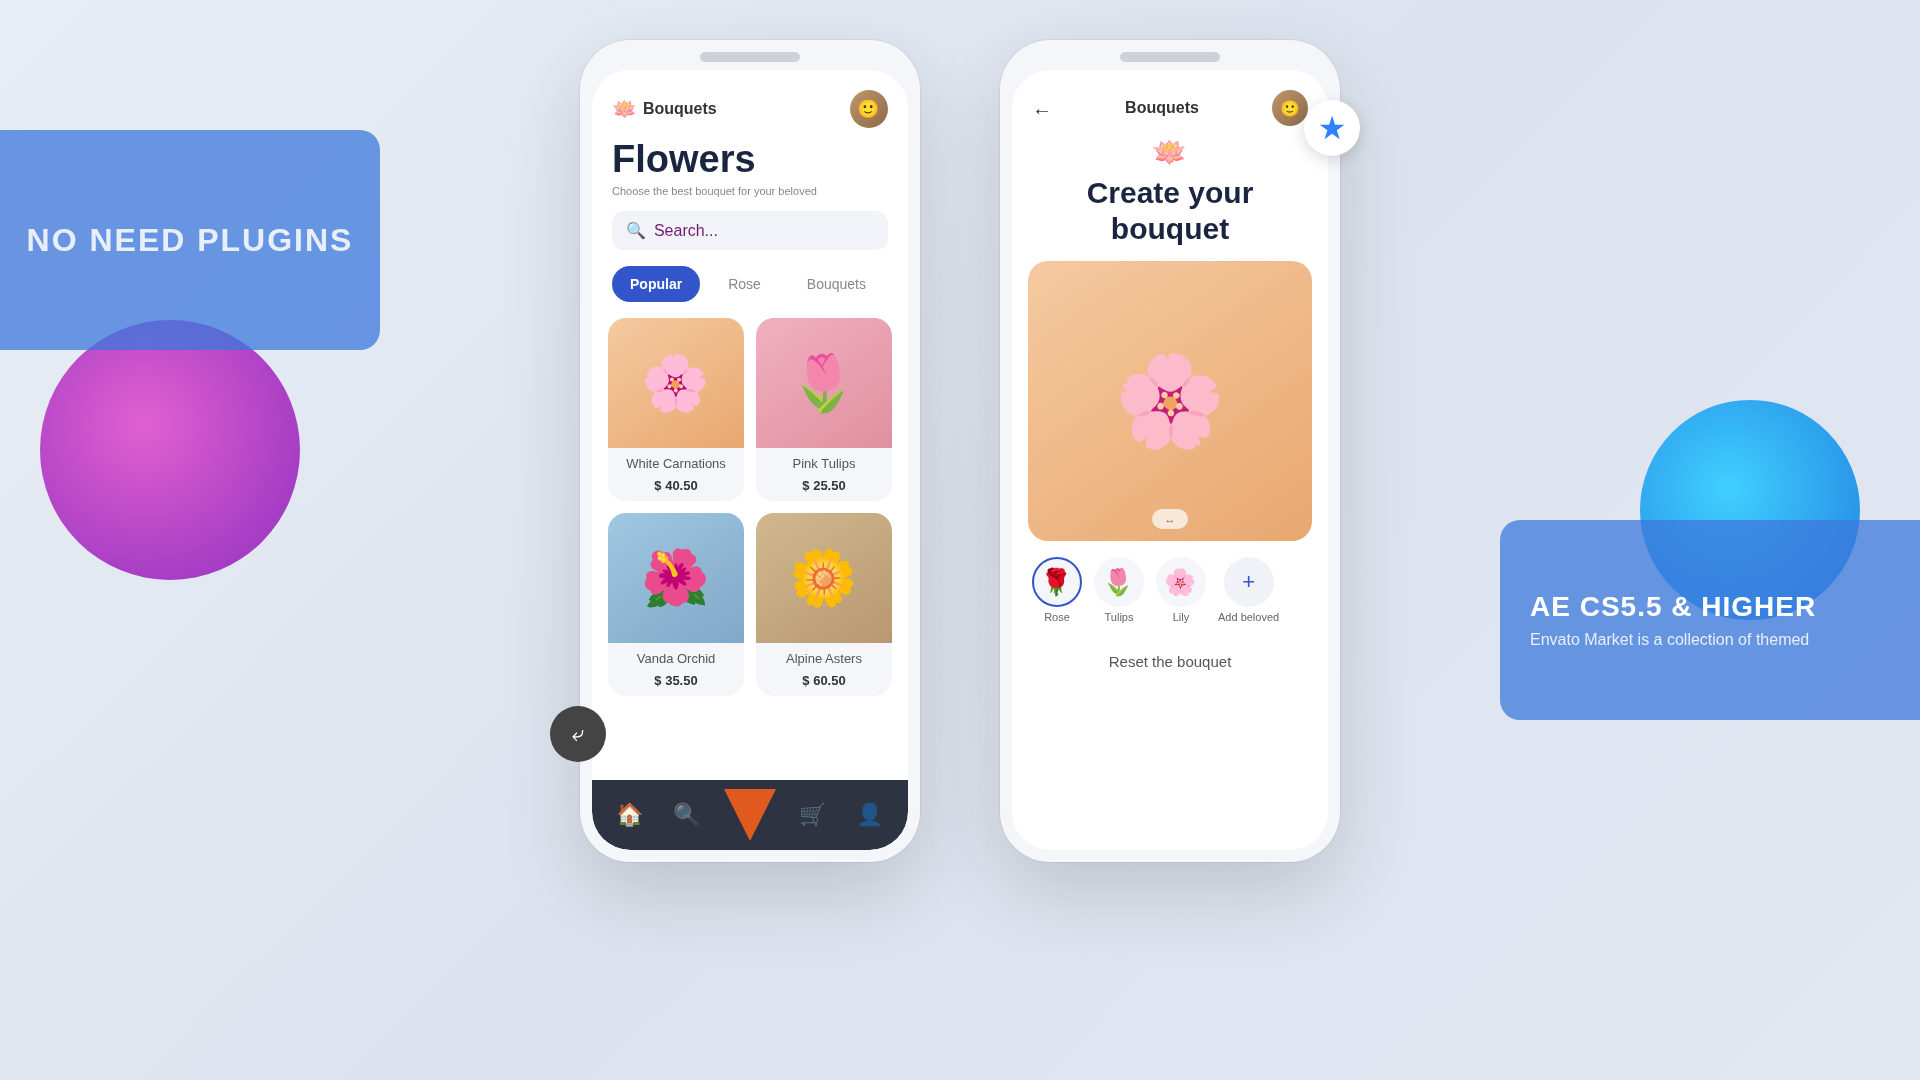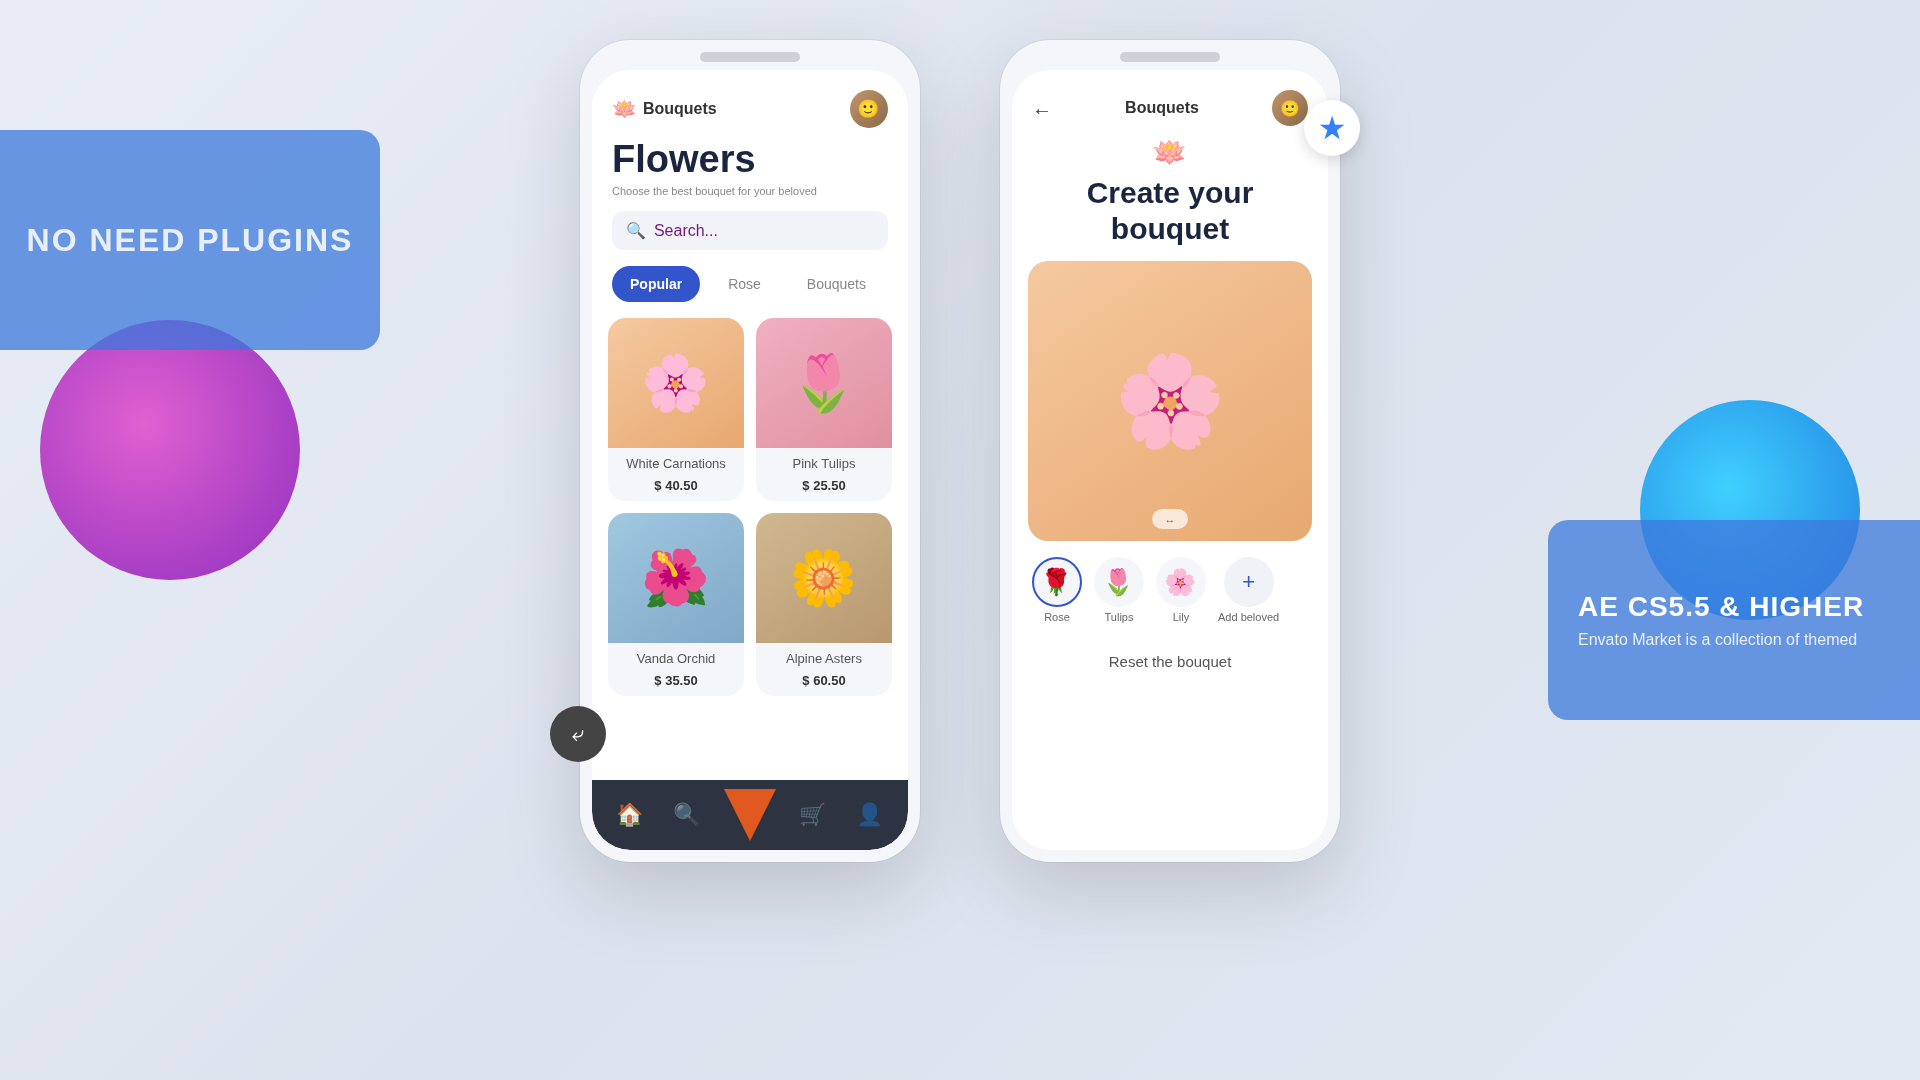--- a/index.html
+++ b/index.html
@@ -53,21 +53,21 @@
       font-weight: 800;
       letter-spacing: 2px;
       text-transform: uppercase;
     }
 
     
     .banner-right {
       position: absolute;
       right: 0;
       top: 520px;
-      width: 372px;
+      width: 420px;
       height: 200px;
       background: rgba(60, 120, 220, 0.75);
       border-radius: 20px 0 0 20px;
       display: flex;
       flex-direction: column;
       justify-content: center;
       padding: 20px 30px;
       z-index: 5;
     }
     .banner-right-title {

